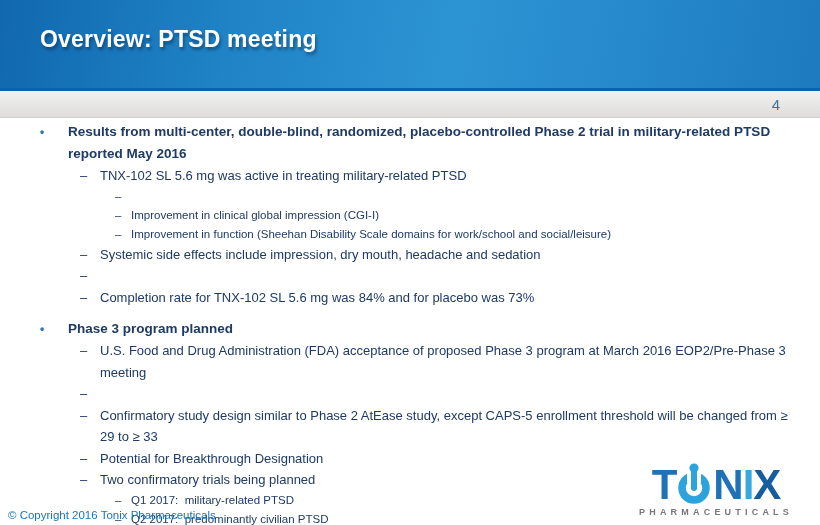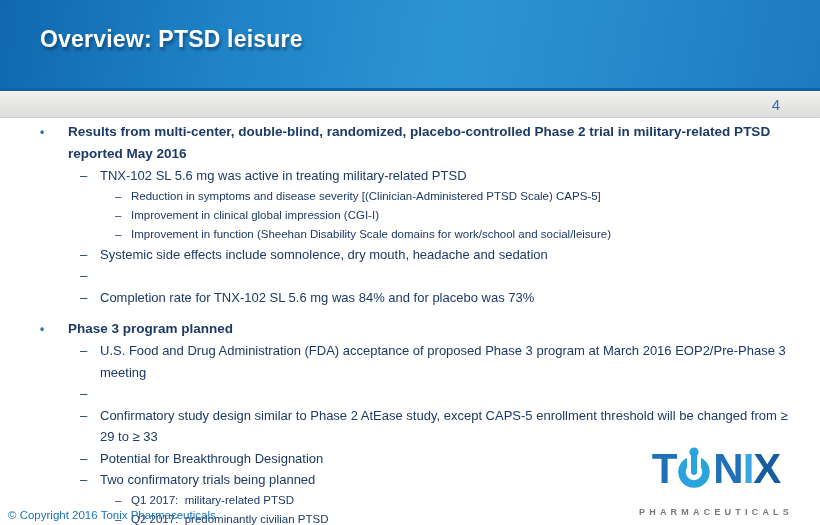--- a/index.html
+++ b/index.html
@@ -67,65 +67,64 @@
     font-weight:bold;font-size:42px;line-height:36px;
     letter-spacing:-1px;
     font-family:"Liberation Sans", sans-serif;
   }
   .lt-t{color:#1f72b8;}
   .lt-n{color:#1f72b8;margin-left:1px;}
   .lt-i{color:#3aa8de;}
   .lt-x{color:#155d9e;}
   .power{margin:0 1px -1px 1px;}
   .logo-sub{
-    margin-top:20px;
+    margin-top:4px;
     color:#77787b;font-size:9px;font-weight:bold;letter-spacing:4.2px;
   }
 </style>
 </head>
 <body>
 
 <div class="slide">
 
   <div class="header">
-    <h1 class="title">Overview: PTSD leisure</h1>
+    <h1 class="title">Overview: PTSD meeting</h1>
   </div>
   <div class="header-rule"></div>
   <div class="subbar">
     <span class="pagenum">4</span>
   </div>
 
   <div class="content">
 
     <section>
       <div class="row l1">
         <span class="mk">•</span>
         <span class="bt">Results from multi-center, double-blind, randomized, placebo-controlled Phase 2 trial in military-related PTSD reported May 2016</span>
       </div>
 
       <div class="row l2">
         <span class="mk">–</span>
         <span class="bt">TNX-102 SL 5.6 mg was active in treating military-related PTSD</span>
       </div>
       <div class="row l3">
         <span class="mk">–</span>
-        <span class="bt">Reduction in symptoms and disease severity [(Clinician-Administered PTSD Scale) CAPS-5]</span>
       </div>
       <div class="row l3">
         <span class="mk">–</span>
         <span class="bt">Improvement in clinical global impression (CGI-I)</span>
       </div>
       <div class="row l3">
         <span class="mk">–</span>
         <span class="bt">Improvement in function (Sheehan Disability Scale domains for work/school and social/leisure)</span>
       </div>
 
       <div class="row l2">
         <span class="mk">–</span>
-        <span class="bt">Systemic side effects include somnolence, dry mouth, headache and sedation</span>
+        <span class="bt">Systemic side effects include impression, dry mouth, headache and sedation</span>
       </div>
       <div class="row l2">
         <span class="mk">–</span>
       </div>
       <div class="row l2">
         <span class="mk">–</span>
         <span class="bt">Completion rate for TNX-102 SL 5.6 mg was 84% and for placebo was 73%</span>
       </div>
     </section>
 

